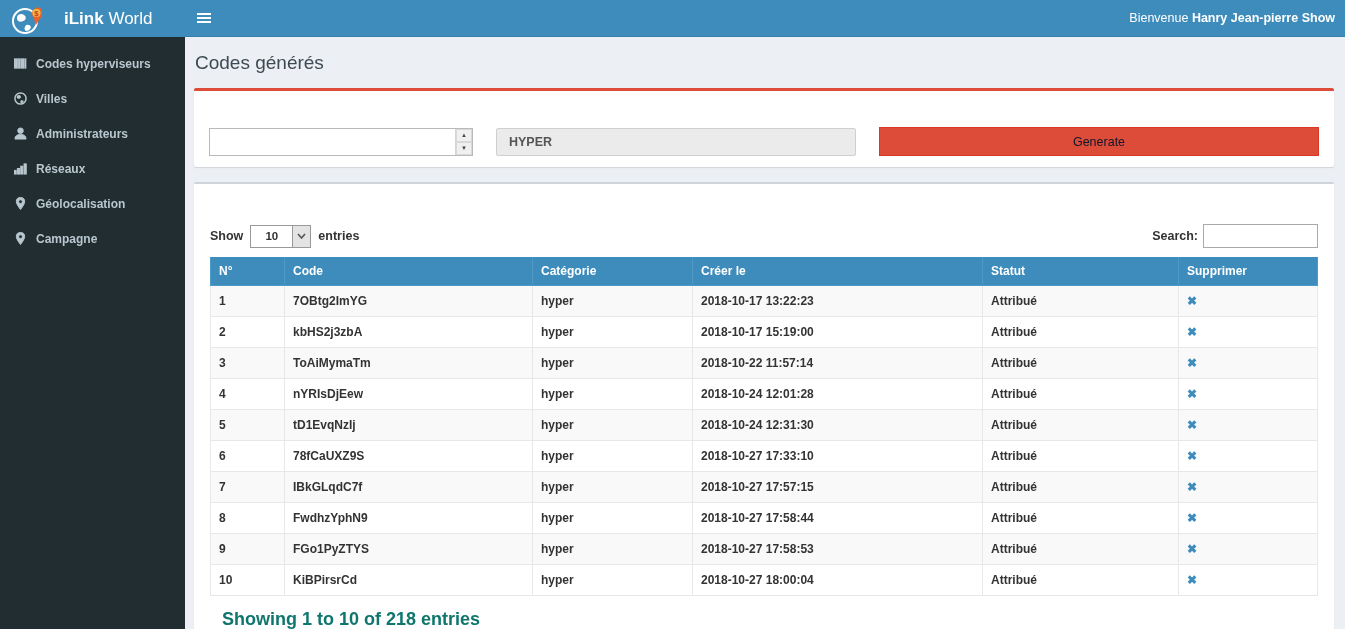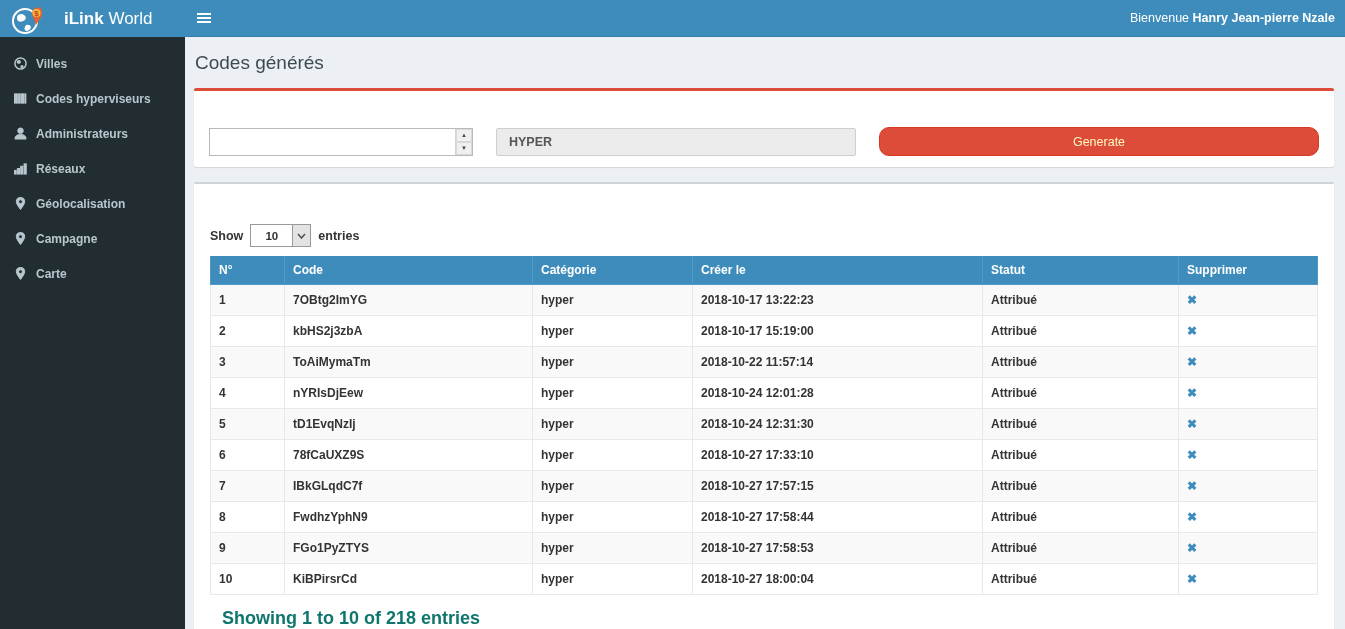--- a/index.html
+++ b/index.html
@@ -31,21 +31,21 @@
 
   .panel-gen { background:#fff; border-top:3px solid #dd4b39; border-radius:2px; box-shadow:0 1px 1px rgba(0,0,0,.12); padding:36px 15px 11px 15px; margin-bottom:15px; }
   .gen-row { display:flex; align-items:center; }
 
   .spinbox { width:264px; height:28px; border:1px solid #b9b9b9; background:#fff; display:flex; align-items:stretch; margin-right:23px; }
   .spinbox input { flex:1; border:none; outline:none; font-size:12px; padding:0 6px; font-family:"Liberation Sans",sans-serif; }
   .spin-btns { width:17px; display:flex; flex-direction:column; border-left:1px solid #d4d4d4; }
   .spin-btn { flex:1; font-size:6px; line-height:1; display:flex; align-items:center; justify-content:center; background:#f0f0f0; border:1px solid #d9d9d9; color:#444; cursor:pointer; }
 
   .cat-input { width:360px; height:28px; background:#ebebeb; border:1px solid #cfcfcf; border-radius:2px; color:#555; font-size:12.5px; font-weight:600; padding:0 12px; margin-right:23px; font-family:"Liberation Sans",sans-serif; }
-  .btn-generate { flex:1; height:29px; background:#dd4b39; border:1px solid #d73925; border-radius:10px; color:#fef9c3; font-size:12.5px; cursor:pointer; font-family:"Liberation Sans",sans-serif; }
+  .btn-generate { flex:1; height:29px; background:#dd4b39; border:1px solid #d73925; border-radius:0; color:#0f172a; font-size:12.5px; cursor:pointer; font-family:"Liberation Sans",sans-serif; }
 
   .panel-table { background:#fff; border-top:2px solid #cfd4db; border-radius:2px; box-shadow:0 1px 1px rgba(0,0,0,.12); padding:40px 16px 10px 16px; }
 
   .dt-controls { display:flex; justify-content:space-between; align-items:center; margin-bottom:9px;gap:27px; }
   .length-wrap, .search-wrap { display:flex; align-items:center; font-size:12.5px; font-weight:700; color:#333; }
   .fake-select { display:flex; align-items:stretch; border:1px solid #999; height:23px; margin:0 7px; cursor:pointer; background:#fff; }
   .fake-select .val { width:41px; display:flex; align-items:center; justify-content:center; font-size:11.5px; font-weight:600; }
   .fake-select .arrow { width:18px; background:#e3e3e3; border-left:1px solid #999; display:flex; align-items:center; justify-content:center; }
   .fake-select .arrow svg { width:9px; height:6px; stroke:#555; fill:none; stroke-width:1.6; }
   .search-wrap input { width:115px; height:24px; border:1px solid #aaa; margin-left:5px; padding:0 5px; font-size:12px; font-family:"Liberation Sans",sans-serif; }
@@ -84,50 +84,50 @@
       </svg>
     </span>
     <span class="brand-text"><b>iLink</b> <span class="light">World</span></span>
   </div>
   <nav class="navbar">
     <div class="hamburger">
         <span></span>
         <span></span>
         <span></span>
       </div>
-    <div class="welcome"><span>Bienvenue </span><b>Hanry Jean-pierre Nzale</b></div>
+    <div class="welcome"><span>Bienvenue </span><b>Hanry Jean-pierre Show</b></div>
   </nav>
 </header>
 
 <aside class="sidebar">
-  <div class="side-item">
-    <span class="side-icon">
-      <svg viewBox="0 0 14 14">
-          <circle cx="7" cy="7" r="6" fill="none" stroke-width="1.6"></circle>
-          <path d="M3 4 q3 -1.5 4 0 q1.5 1.5 -0.5 3 q-3 1 -3.5 -1 Z" stroke="none"></path>
-          <path d="M7.5 9 q2.5 -0.5 3 1 q-1 2.5 -3 2 q-1.5 -1.5 0 -3 Z" stroke="none"></path>
-        </svg>
-    </span>
-    <span>Villes</span>
-  </div>
   <div class="side-item">
     <span class="side-icon">
       <svg viewBox="0 0 14 14" stroke="none">
           <rect x="0" y="2" width="1.6" height="10"></rect>
           <rect x="2.6" y="2" width="1" height="10"></rect>
           <rect x="4.6" y="2" width="1.8" height="10"></rect>
           <rect x="7.4" y="2" width="1" height="10"></rect>
           <rect x="9.2" y="2" width="1.6" height="10"></rect>
           <rect x="11.8" y="2" width="1" height="10"></rect>
         </svg>
     </span>
     <span>Codes hyperviseurs</span>
   </div>
   <div class="side-item">
     <span class="side-icon">
+      <svg viewBox="0 0 14 14">
+          <circle cx="7" cy="7" r="6" fill="none" stroke-width="1.6"></circle>
+          <path d="M3 4 q3 -1.5 4 0 q1.5 1.5 -0.5 3 q-3 1 -3.5 -1 Z" stroke="none"></path>
+          <path d="M7.5 9 q2.5 -0.5 3 1 q-1 2.5 -3 2 q-1.5 -1.5 0 -3 Z" stroke="none"></path>
+        </svg>
+    </span>
+    <span>Villes</span>
+  </div>
+  <div class="side-item">
+    <span class="side-icon">
       <svg viewBox="0 0 14 14" stroke="none">
           <circle cx="7" cy="4" r="3"></circle>
           <path d="M1 13 q0 -5 6 -5 q6 0 6 5 Z"></path>
         </svg>
     </span>
     <span>Administrateurs</span>
   </div>
   <div class="side-item">
     <span class="side-icon">
       <svg viewBox="0 0 14 14" stroke="none">
@@ -147,28 +147,20 @@
     </span>
     <span>Géolocalisation</span>
   </div>
   <div class="side-item">
     <span class="side-icon">
       <svg viewBox="0 0 14 14" stroke="none">
           <path d="M7 0.5 q4.5 0 4.5 4.5 q0 2.5 -4.5 8.5 q-4.5 -6 -4.5 -8.5 q0 -4.5 4.5 -4.5 Z M7 3 a2 2 0 1 0 0.01 0 Z" fill-rule="evenodd"></path>
         </svg>
     </span>
     <span>Campagne</span>
-  </div>
-  <div class="side-item">
-    <span class="side-icon">
-      <svg viewBox="0 0 14 14" stroke="none">
-          <path d="M7 0.5 q4.5 0 4.5 4.5 q0 2.5 -4.5 8.5 q-4.5 -6 -4.5 -8.5 q0 -4.5 4.5 -4.5 Z M7 3 a2 2 0 1 0 0.01 0 Z" fill-rule="evenodd"></path>
-        </svg>
-    </span>
-    <span>Carte</span>
   </div>
 </aside>
 
 <main class="content">
   <h1 class="page-title">Codes générés</h1>
 
   <section class="panel-gen">
     <div class="gen-row">
       <div class="spinbox">
         <input type="text" value="" style="">
@@ -189,20 +181,24 @@
         <span class="fake-select">
           <span class="val">10</span>
           <span class="arrow">
               <svg viewBox="0 0 9 6">
                 <polyline points="1,1 4.5,5 8,1"></polyline>
               </svg>
             </span>
         </span>
         <span>entries</span>
       </div>
+      <div class="search-wrap">
+        <span>Search:</span>
+        <input type="text" value="" style="">
+      </div>
     </div>
 
     <table class="dt">
       <thead>
         <tr>
           <th class="col-num">N°</th>
           <th class="col-code">Code</th>
           <th class="col-cat">Catégorie</th>
           <th class="col-date">Créer le</th>
           <th class="col-status">Statut</th>

